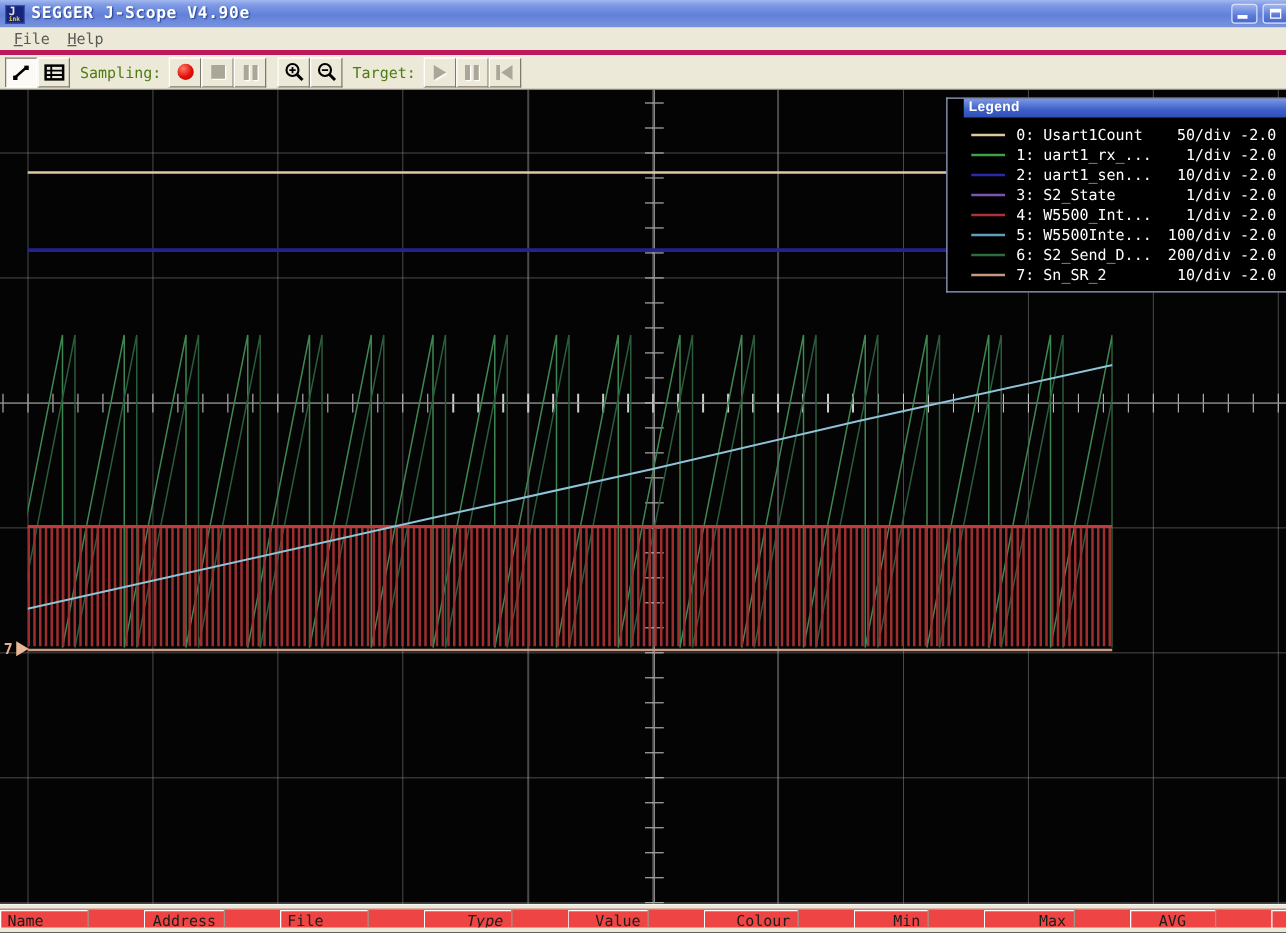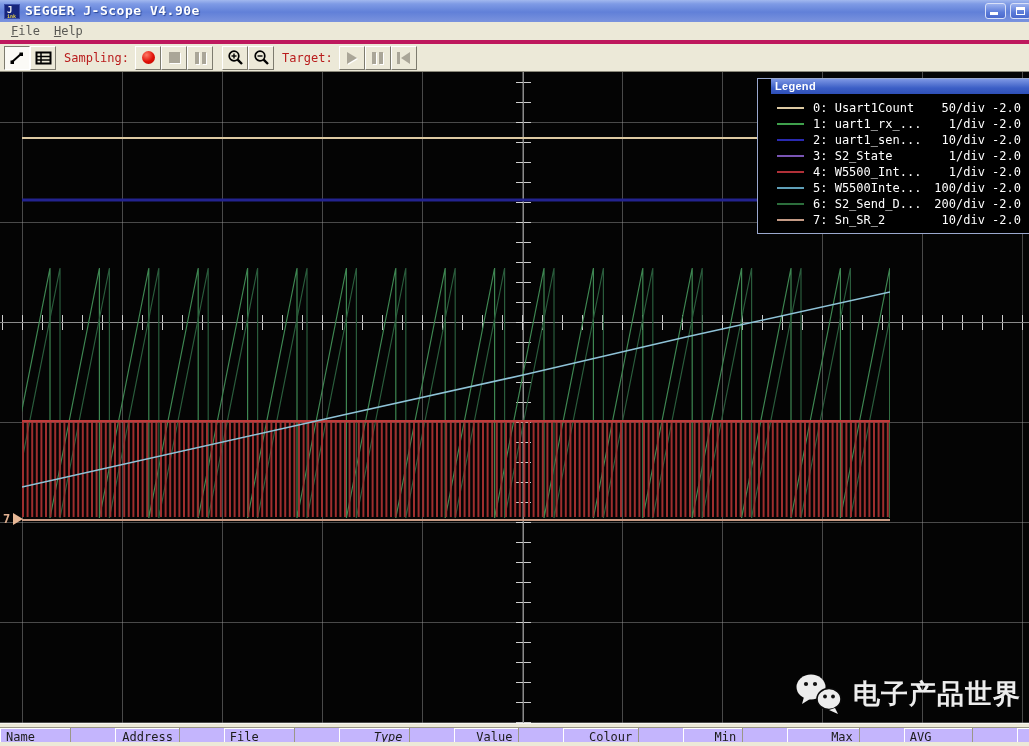--- a/index.html
+++ b/index.html
@@ -45,21 +45,21 @@
   .menu-item::first-letter{ text-decoration:underline; }
 
   
   .toolbar{ height:28px; background:#ece9d8; display:flex; align-items:center; padding-left:4px;
     border-bottom:1px solid #8a887a; }
   .tb-btn{
     width:26px; height:24px; background:#ece9d8; display:flex; align-items:center; justify-content:center;
     border:1px solid; border-color:#fff #7d7b6e #7d7b6e #fff; margin-right:0; flex:0 0 auto;
   }
   .tb-btn.pressed{ background:#fbfaf6; border-color:#7d7b6e #fff #fff #7d7b6e; }
-  .tb-label{ font:12px "DejaVu Sans Mono",monospace; color:#b91c1c; margin:0 6px 0 8px; white-space:nowrap; }
+  .tb-label{ font:12px "DejaVu Sans Mono",monospace; color:#4d7c0f; margin:0 6px 0 8px; white-space:nowrap; }
   .gap8{ width:9px; flex:0 0 auto; }
   
   .g-record{ width:13px; height:13px; border-radius:50%;
     background:radial-gradient(circle at 35% 30%,#ff7a66,#e01008 55%,#b80500); }
   .g-stop{ width:11px; height:11px; background:#aaa698; box-shadow:1px 1px 0 #fff; }
   .g-pause{ display:flex; gap:3px; }
   .g-pause span{ width:4px; height:12px; background:#aaa698; box-shadow:1px 1px 0 #fff; }
   .g-play{ width:0; height:0; border-top:6px solid transparent; border-bottom:6px solid transparent;
     border-left:10px solid #aaa698; filter:drop-shadow(1px 1px 0 #fff); }
   .g-skipback{ display:flex; align-items:center; }
@@ -102,21 +102,21 @@
   .lg-label{ flex:1 1 auto; overflow:hidden; }
   .lg-scale{ flex:0 0 auto; text-align:right; }
 
   
   .watermark{ position:absolute; left:796px; top:600px; display:flex; align-items:center; }
   .wm-text{ color:#ededed; font:bold 27px/44px "DejaVu Sans",sans-serif; margin-left:9px;
     letter-spacing:1px; white-space:nowrap; }
 
   
   .bottom-strip{ height:4px; background:#ece9d8; border-top:1px solid #f8f7f2; }
-  .statusbar{ height:15px; background:#c4b5fd; display:flex; border-top:1px solid #9a9888;gap:44px; }
+  .statusbar{ height:15px; background:#ef4444; display:flex; border-top:1px solid #9a9888;gap:44px; }
   .sb-cell{ height:100%; padding:2px 6px 0 6px; font:12px "DejaVu Sans Mono",monospace; color:#1c1c1a;
     border-right:1px solid #9a9888; box-shadow:inset 1px 1px 0 #fff; overflow:hidden; white-space:nowrap; }
 </style>
 </head>
 <body>
 
 <div class="window">
 
   <div class="titlebar">
     <div class="app-icon">
@@ -413,33 +413,20 @@
           <polyline points="22,415 343,343 523,303 686,265 890,220" fill="none" stroke="#8fc3d8" stroke-width="1.6"></polyline>
           <line x1="22" x2="890" y1="448" y2="448" stroke="#c99b83" stroke-width="2"></line>
         </g>
     </svg>
 
     <div class="marker7">
       <span>7</span>
       <span class="tri"></span>
     </div>
 
-    <div class="watermark">
-      <svg width="48" height="44" viewBox="0 0 48 44">
-        <ellipse cx="15" cy="15" rx="14.5" ry="12.5" fill="#ededed"></ellipse>
-        <path d="M8 25 L6 32 L14 27 Z" fill="#ededed"></path>
-        <circle cx="10" cy="12" r="2.1" fill="#111"></circle>
-        <circle cx="19" cy="12" r="2.1" fill="#111"></circle>
-        <ellipse cx="33" cy="27" rx="12" ry="10.5" fill="#ededed" stroke="#0a0a0a" stroke-width="1.6"></ellipse>
-        <path d="M39 36 L42 42 L33 38 Z" fill="#ededed"></path>
-        <circle cx="29" cy="24.5" r="1.9" fill="#111"></circle>
-        <circle cx="37" cy="24.5" r="1.9" fill="#111"></circle>
-      </svg>
-      <span class="wm-text">电子产品世界</span>
-    </div>
 
     <div class="legend">
       <div class="legend-titlebar">Legend</div>
       <div class="legend-body">
           <div class="legend-row"><span class="swatch" style="background: rgb(220, 201, 162);"></span><span class="lg-label">0: Usart1Count</span><span class="lg-scale">50/div -2.0</span></div>
           <div class="legend-row"><span class="swatch" style="background: rgb(63, 160, 76);"></span><span class="lg-label">1: uart1_rx_...</span><span class="lg-scale">1/div -2.0</span></div>
           <div class="legend-row"><span class="swatch" style="background: rgb(42, 42, 176);"></span><span class="lg-label">2: uart1_sen...</span><span class="lg-scale">10/div -2.0</span></div>
           <div class="legend-row"><span class="swatch" style="background: rgb(122, 85, 180);"></span><span class="lg-label">3: S2_State</span><span class="lg-scale">1/div -2.0</span></div>
           <div class="legend-row"><span class="swatch" style="background: rgb(176, 48, 56);"></span><span class="lg-label">4: W5500_Int...</span><span class="lg-scale">1/div -2.0</span></div>
           <div class="legend-row"><span class="swatch" style="background: rgb(95, 159, 184);"></span><span class="lg-label">5: W5500Inte...</span><span class="lg-scale">100/div -2.0</span></div>
@@ -453,17 +440,17 @@
 
   <div class="statusbar">
       <div class="sb-cell" style="width: 82px; text-align: left;">Name</div>
       <div class="sb-cell" style="width: 75px; text-align: right;">Address</div>
       <div class="sb-cell" style="width: 82px; text-align: left;">File</div>
       <div class="sb-cell" style="width: 82px; text-align: right; font-style: italic;">Type</div>
       <div class="sb-cell" style="width: 76px; text-align: right;">Value</div>
       <div class="sb-cell" style="width: 88px; text-align: right;">Colour</div>
       <div class="sb-cell" style="width: 69px; text-align: right;">Min</div>
       <div class="sb-cell" style="width: 84px; text-align: right;">Max</div>
-      <div class="sb-cell" style="width: 80px; text-align: left;">AVG</div>
+      <div class="sb-cell" style="width: 80px; text-align: center;">AVG</div>
       <div class="sb-cell" style="width: 311px; text-align: left; flex: 1 1 0%; border-right: none;"></div>
     </div>
 
 </div>
 
 </body></html>

